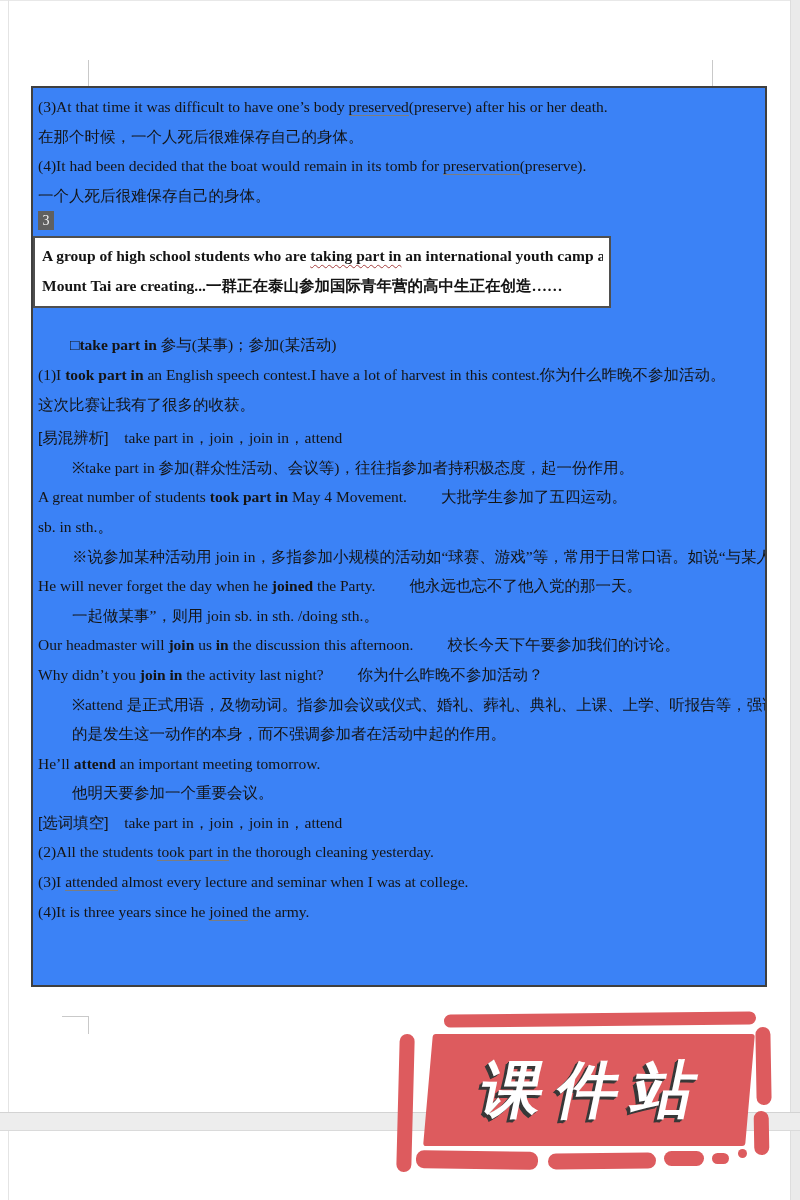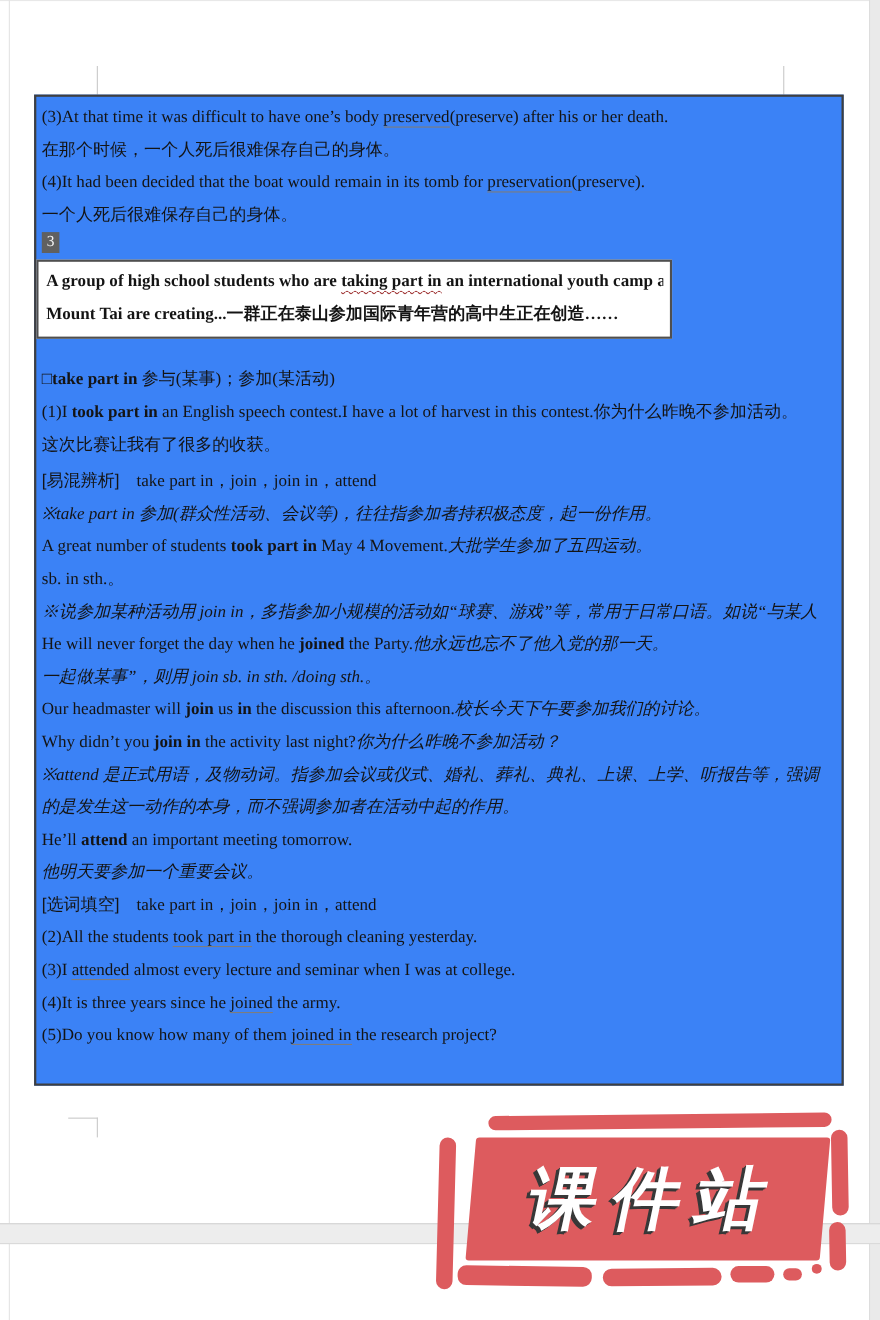--- a/index.html
+++ b/index.html
@@ -23,33 +23,33 @@
   
   .content-box{
     position:absolute;left:31px;top:86px;width:736px;height:901px;
     border:2px solid #3f3f3f;background:#3b82f6;box-sizing:border-box;
     padding-top:4px;z-index:2;
   }
   .line{line-height:29.6px;height:29.6px;padding:0 4px 0 5px;white-space:nowrap;overflow:hidden;}
   .b{font-weight:bold;}
   .u{border-bottom:1.5px solid #7d7d7d;}
   .uw{text-decoration:underline;text-decoration-style:wavy;text-decoration-color:#a33c3c;text-decoration-thickness:1px;text-underline-offset:3px;}
-  .kai{font-style:italic;}
+  .kai{margin-left:34px;}
   .hei{font-family:Liberation Sans, sans-serif;}
 
   .badge{
     display:inline-block;width:16px;height:19px;margin:1px 0 6px 5px;
     background:#606060;color:#f4f4f4;font-size:14px;line-height:19px;text-align:center;
   }
   .quote-box{
     border:2px solid #4f4f4f;box-sizing:border-box;background:#fff;
     margin:0;width:578px;padding:3px 6px 5px 2px;
   }
   .quote-box .line{line-height:30px;height:30px;}
-  .first-after-box{margin-top:22px;}
+  .first-after-box{margin-top:22px;margin-left:32px;}
 
   
   .stamp{position:absolute;left:398px;top:1010px;width:396px;height:170px;z-index:5;}
   .stamp .stroke{position:absolute;background:#dd5b5e;border-radius:8px;}
   .s-top{left:46px;top:3px;width:312px;height:13px;transform:rotate(-0.6deg);}
   .s-left{left:0px;top:24px;width:15px;height:138px;transform:rotate(1.5deg);}
   .s-right1{left:358px;top:17px;width:15px;height:78px;transform:rotate(-1deg);}
   .s-right2{left:356px;top:101px;width:15px;height:44px;transform:rotate(-1deg);}
   .s-b1{left:18px;top:141px;width:122px;height:18px;transform:rotate(0.8deg);}
   .s-b2{left:150px;top:143px;width:108px;height:16px;transform:rotate(-0.5deg);}
@@ -109,21 +109,20 @@
       <div class="line"><span>Our headmaster will </span><span class="b">join</span><span> us </span><span class="b">in</span><span> the discussion this afternoon.</span><span class="kai">校长今天下午要参加我们的讨论。</span></div>
       <div class="line"><span>Why didn’t you </span><span class="b">join in</span><span> the activity last night?</span><span class="kai">你为什么昨晚不参加活动？</span></div>
       <div class="line"><span class="kai">※attend 是正式用语，及物动词。指参加会议或仪式、婚礼、葬礼、典礼、上课、上学、听报告等，强调</span></div>
       <div class="line"><span class="kai">的是发生这一动作的本身，而不强调参加者在活动中起的作用。</span></div>
       <div class="line"><span>He’ll </span><span class="b">attend</span><span> an important meeting tomorrow.</span></div>
       <div class="line"><span class="kai">他明天要参加一个重要会议。</span></div>
       <div class="line"><span class="hei">[选词填空]</span><span>　take part in，join，join in，attend</span></div>
       <div class="line"><span>(2)All the students </span><span class="u">took part in</span><span> the thorough cleaning yesterday.</span></div>
       <div class="line"><span>(3)I </span><span class="u">attended</span><span> almost every lecture and seminar when I was at college.</span></div>
       <div class="line"><span>(4)It is three years since he </span><span class="u">joined</span><span> the army.</span></div>
-      <div class="line"><span>(5)Do you know how many of them </span><span class="u">joined in</span><span> the research project?</span></div>
     </div>
 </div>
 
 <div class="stamp">
   <div class="stroke s-top"></div>
   <div class="stroke s-left"></div>
   <div class="stroke s-right1"></div>
   <div class="stroke s-right2"></div>
   <div class="stroke s-b1"></div>
   <div class="stroke s-b2"></div>

